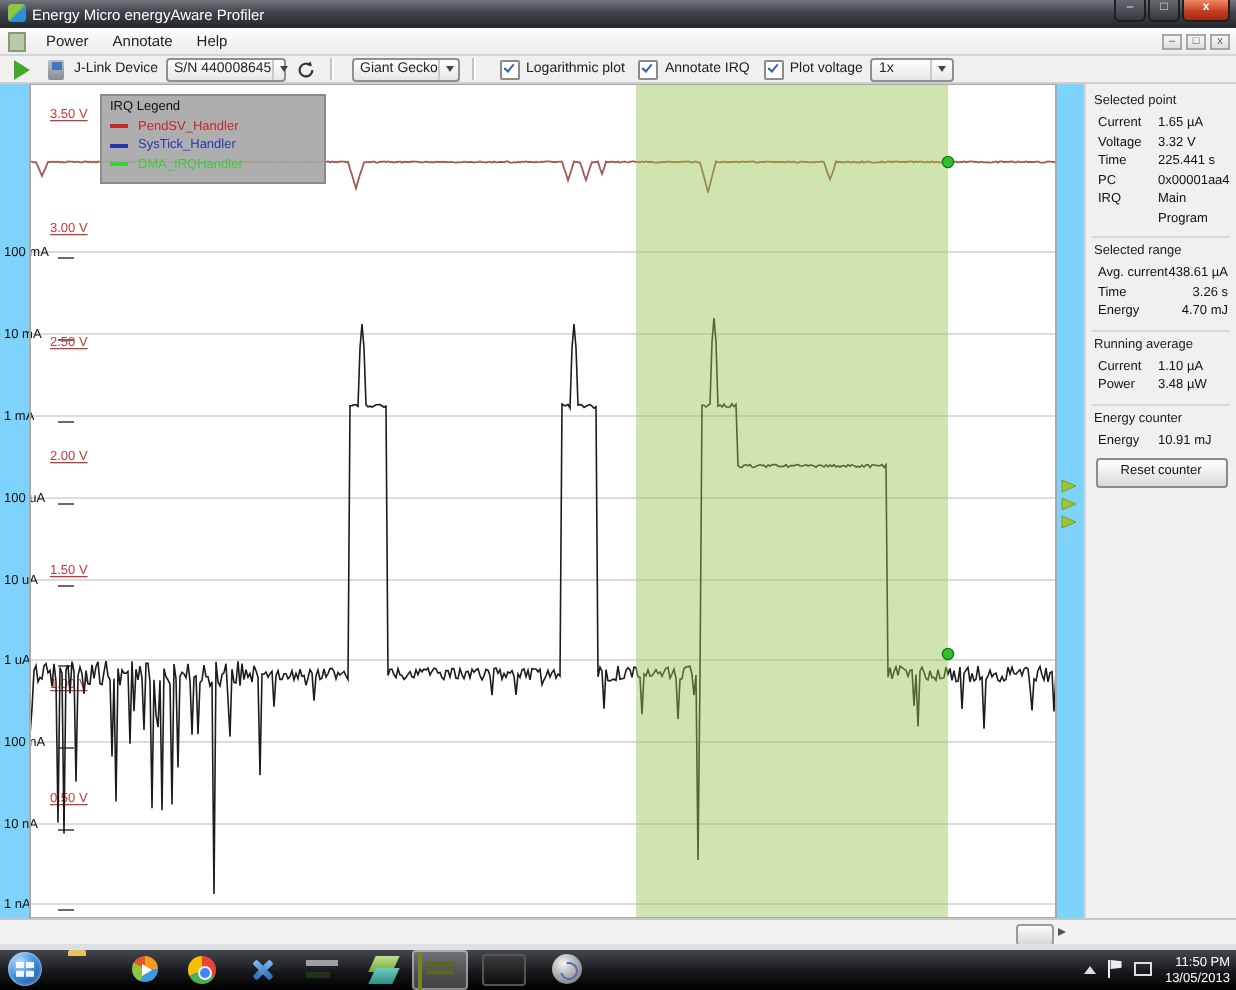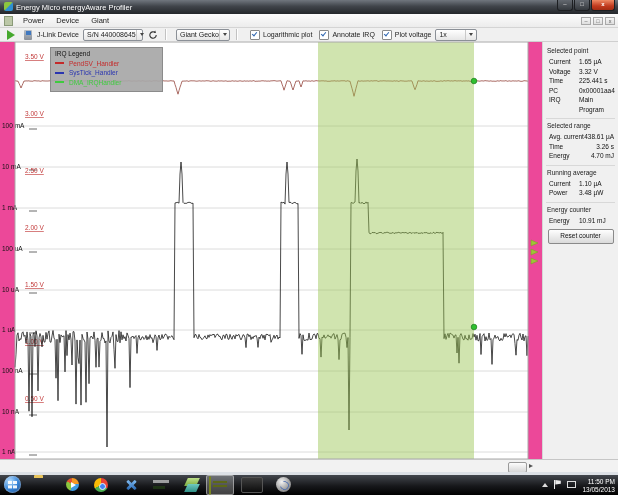--- a/index.html
+++ b/index.html
@@ -1,17 +1,17 @@
 <!DOCTYPE html>
 <html><head>
 <meta charset="utf-8">
 <style>
   html,body{margin:0;padding:0;background:#888;}
   .screen{position:relative;width:618px;height:495px;overflow:hidden;
-    font-family:"Liberation Sans",sans-serif;background:#ec4899;}
+    font-family:"Liberation Sans",sans-serif;background:#7dd3fc;}
 
   
   .titlebar{position:absolute;left:0;top:0;width:618px;height:14px;
     background:linear-gradient(#70767e,#40444a 45%,#24272b);}
   .app-ico{position:absolute;left:4px;top:2px;width:9px;height:9px;border-radius:2px;
     background:linear-gradient(135deg,#8cc63f 45%,#2e8fd0 55%);}
   .title-text{position:absolute;left:16px;top:2.5px;font-size:7.5px;color:#fff;white-space:nowrap;}
   .winbtns{position:absolute;right:3px;top:0;display:flex;}
   .winbtn{width:16px;height:11px;margin-left:1px;border:1px solid #1d1f22;border-top:none;
     border-radius:0 0 3px 3px;background:linear-gradient(#63686f,#35393e);
@@ -152,21 +152,21 @@
     <span class="title-text">Energy Micro energyAware Profiler</span>
     <span class="winbtns">
       <span class="winbtn">–</span>
       <span class="winbtn">□</span>
       <span class="winbtn close">x</span>
     </span>
   </div>
 
   <div class="menubar">
     <span class="menu-app-ico"></span>
-    <span id="menu-items"><span class="menu-item">Power</span><span class="menu-item">Device</span><span class="menu-item">Giant</span></span>
+    <span id="menu-items"><span class="menu-item">Power</span><span class="menu-item">Annotate</span><span class="menu-item">Help</span></span>
     <span class="mdi">
       <span class="mdibtn">–</span>
       <span class="mdibtn">□</span>
       <span class="mdibtn">x</span>
     </span>
   </div>
 
   <div class="toolbar">
     <span class="play-btn"></span>
     <span class="dev-ico"></span>

